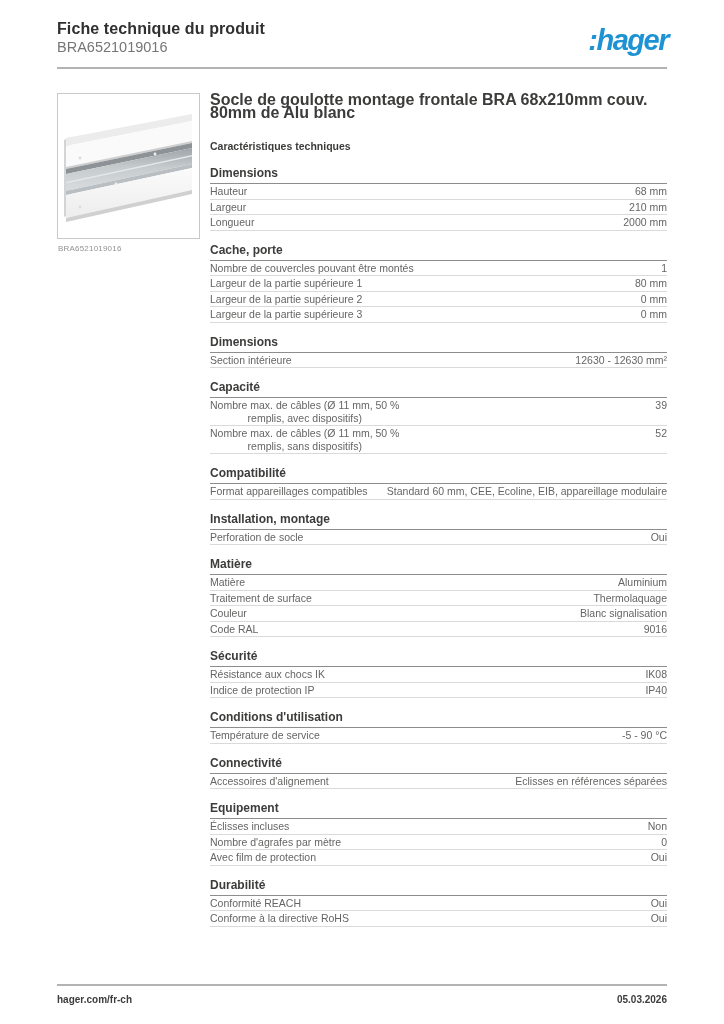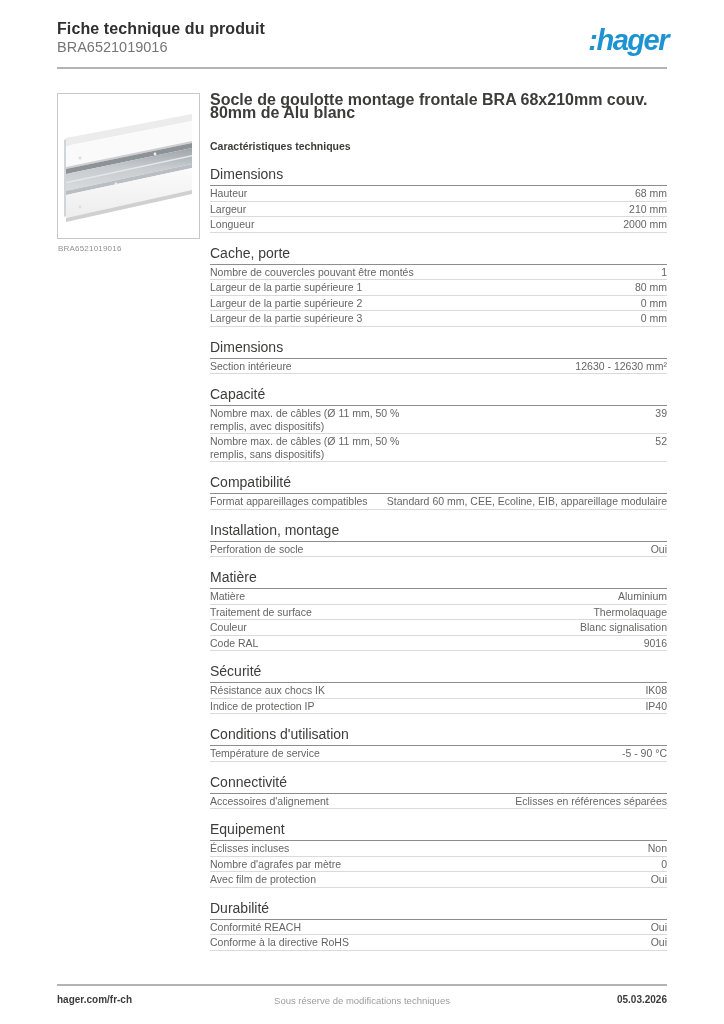--- a/index.html
+++ b/index.html
@@ -49,31 +49,31 @@
   .product-title {
     font-size:16px; font-weight:bold; color:#3c3c3b; line-height:13px;
   }
   .tech-heading {
     margin-top:21px;
     font-size:10.5px; font-weight:bold; color:#3c3c3b;
   }
   .sections { margin-top:13px; }
   .section { margin-bottom:11px; }
   .sec-title {
-    font-size:14px; font-weight:normal; color:#3c3c3b;
+    font-size:12px; font-weight:bold; color:#3c3c3b;
     padding:1px 0 3px 0;
     border-bottom:1.5px solid #8d8d8d;
   }
   .spec-row {
     display:flex; justify-content:space-between; align-items:flex-start;
     border-bottom:1px solid #dadada;
     padding:1px 0 1px 0;
     font-size:10.5px; color:#666564; line-height:12.5px;
   }
-  .row-label { white-space:pre-line; padding-right:10px; }
+  .row-label { white-space:pre-line; padding-right:10px;text-align:center; }
   .row-value { white-space:nowrap; text-align:right; margin-left:auto; }
 
   
   .footer-rule {
     position:absolute; left:57px; top:984px; width:610px; height:1.5px;
     background:#b3b3b3;
   }
   .footer-left {
     position:absolute; left:57px; top:994px;
     font-size:10px; font-weight:bold; color:#3c3c3b;
@@ -312,16 +312,15 @@
               <div class="row-label">Conforme à la directive RoHS</div>
               <div class="row-value">Oui</div>
             </div>
           </div>
   </div>
 </div>
   </div>
 
   <div class="footer-rule"></div>
   <div class="footer-left">hager.com/fr-ch</div>
-  <div class="footer-center">Sous réserve de modifications techniques</div>
   <div class="footer-right">05.03.2026</div>
 
 </div>
 
 </body></html>

